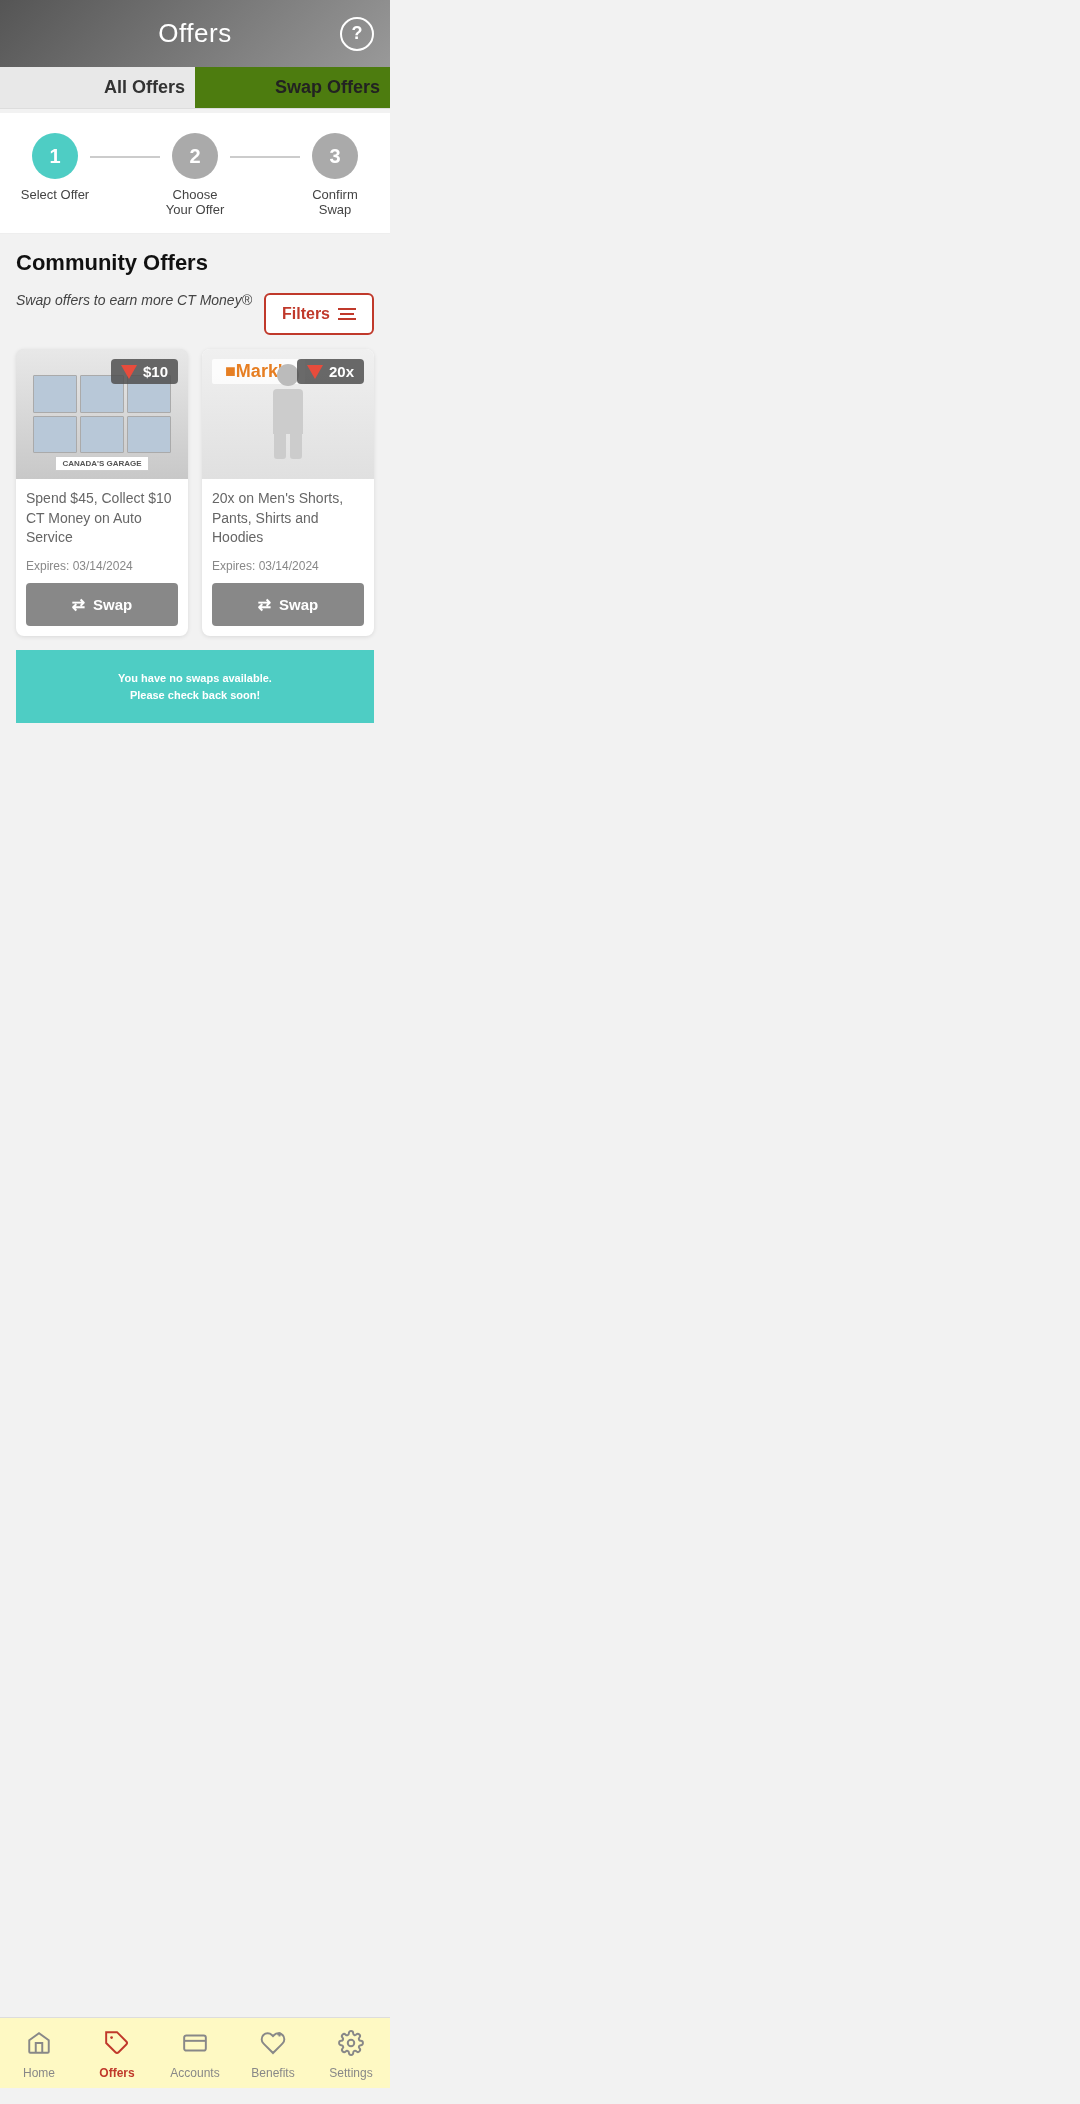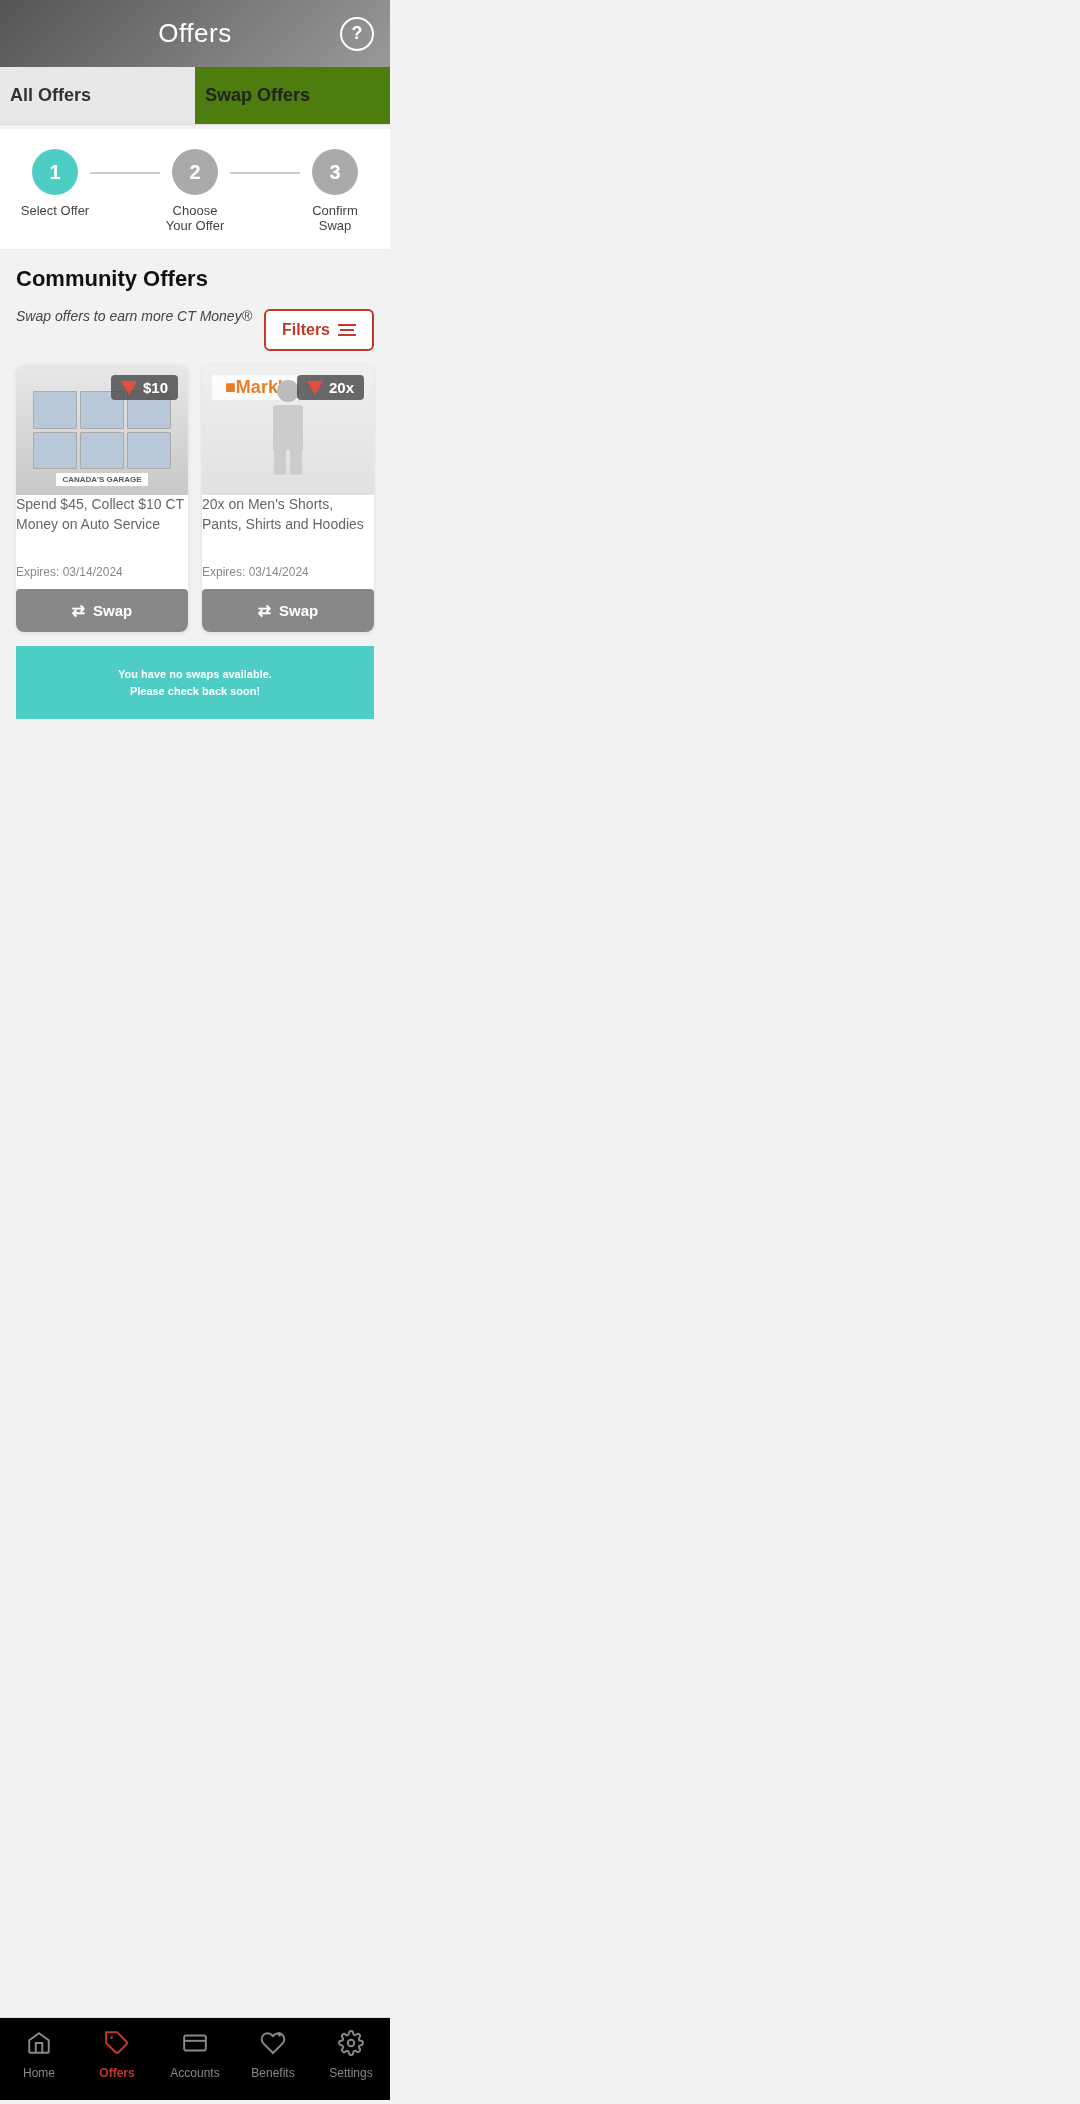--- a/index.html
+++ b/index.html
@@ -47,24 +47,24 @@
 
     
     .tab-switcher {
       background: white;
       display: flex;
       margin: 0;
       border-bottom: 1px solid #ddd;
     }
     .tab-btn {
       flex: 1;
-      padding: 18px 10px;
+      padding: 10px 10px;
       font-size: 18px;
       font-weight: 700;
-      text-align: left;
+      text-align: right;
       cursor: pointer;
       background: #e8e8e8;
       color: #333;
       border: none;
     }
     .tab-btn.active {
       background: #4d7c0f;
       color: #222;
     }
 
@@ -213,20 +213,21 @@
     }
     .ct-triangle {
       width: 0;
       height: 0;
       border-left: 10px solid transparent;
       border-right: 10px solid transparent;
       border-top: 16px solid #c0392b;
     }
     
     .card-body {
+      padding: 10px;
     }
     .card-title {
       font-size: 14px;
       color: #666;
       font-weight: 500;
       line-height: 1.4;
       margin-bottom: 10px;
       min-height: 60px;
     }
     .card-expires {
@@ -349,26 +350,26 @@
     .no-swaps-text {
       color: white;
       font-size: 11px;
       font-weight: 700;
       text-align: center;
       line-height: 1.5;
     }
 
     
     .bottom-nav {
-      background: #000000;
+      background: #fef9c3;
       border-top: 1px solid #ddd;
       display: flex;
-      padding: 8px 0 16px;
+      padding: 8px 0 4px;
       position: fixed;
-      bottom: 4px;
+      bottom: 16px;
       left: 0;
       width: 390px;
     }
     .nav-item {
       flex: 1;
       display: flex;
       flex-direction: column;
       align-items: center;
       gap: 4px;
       cursor: pointer;

